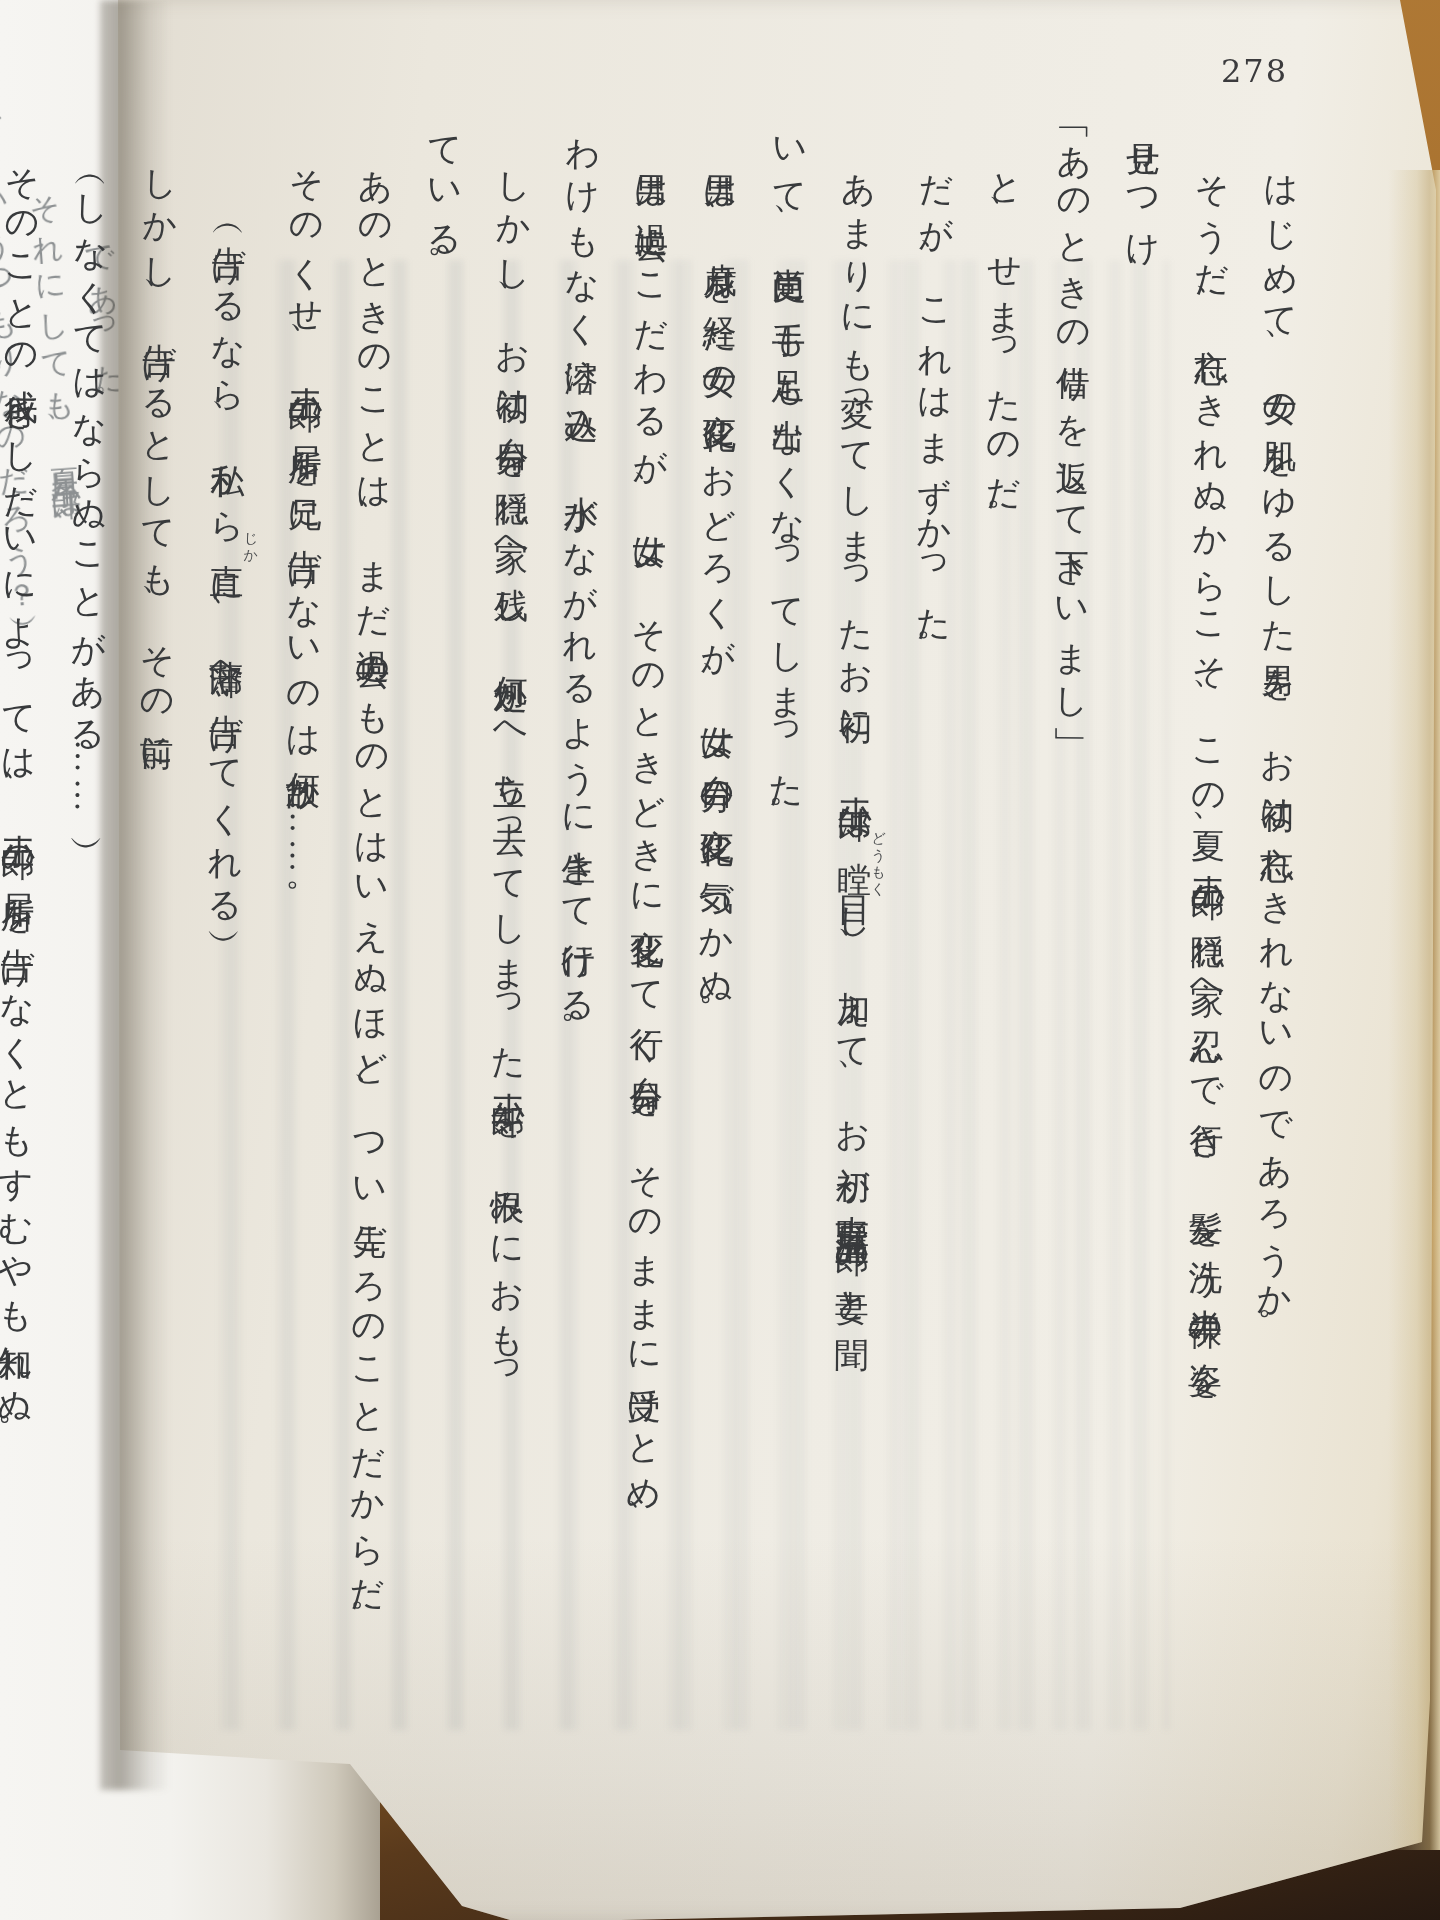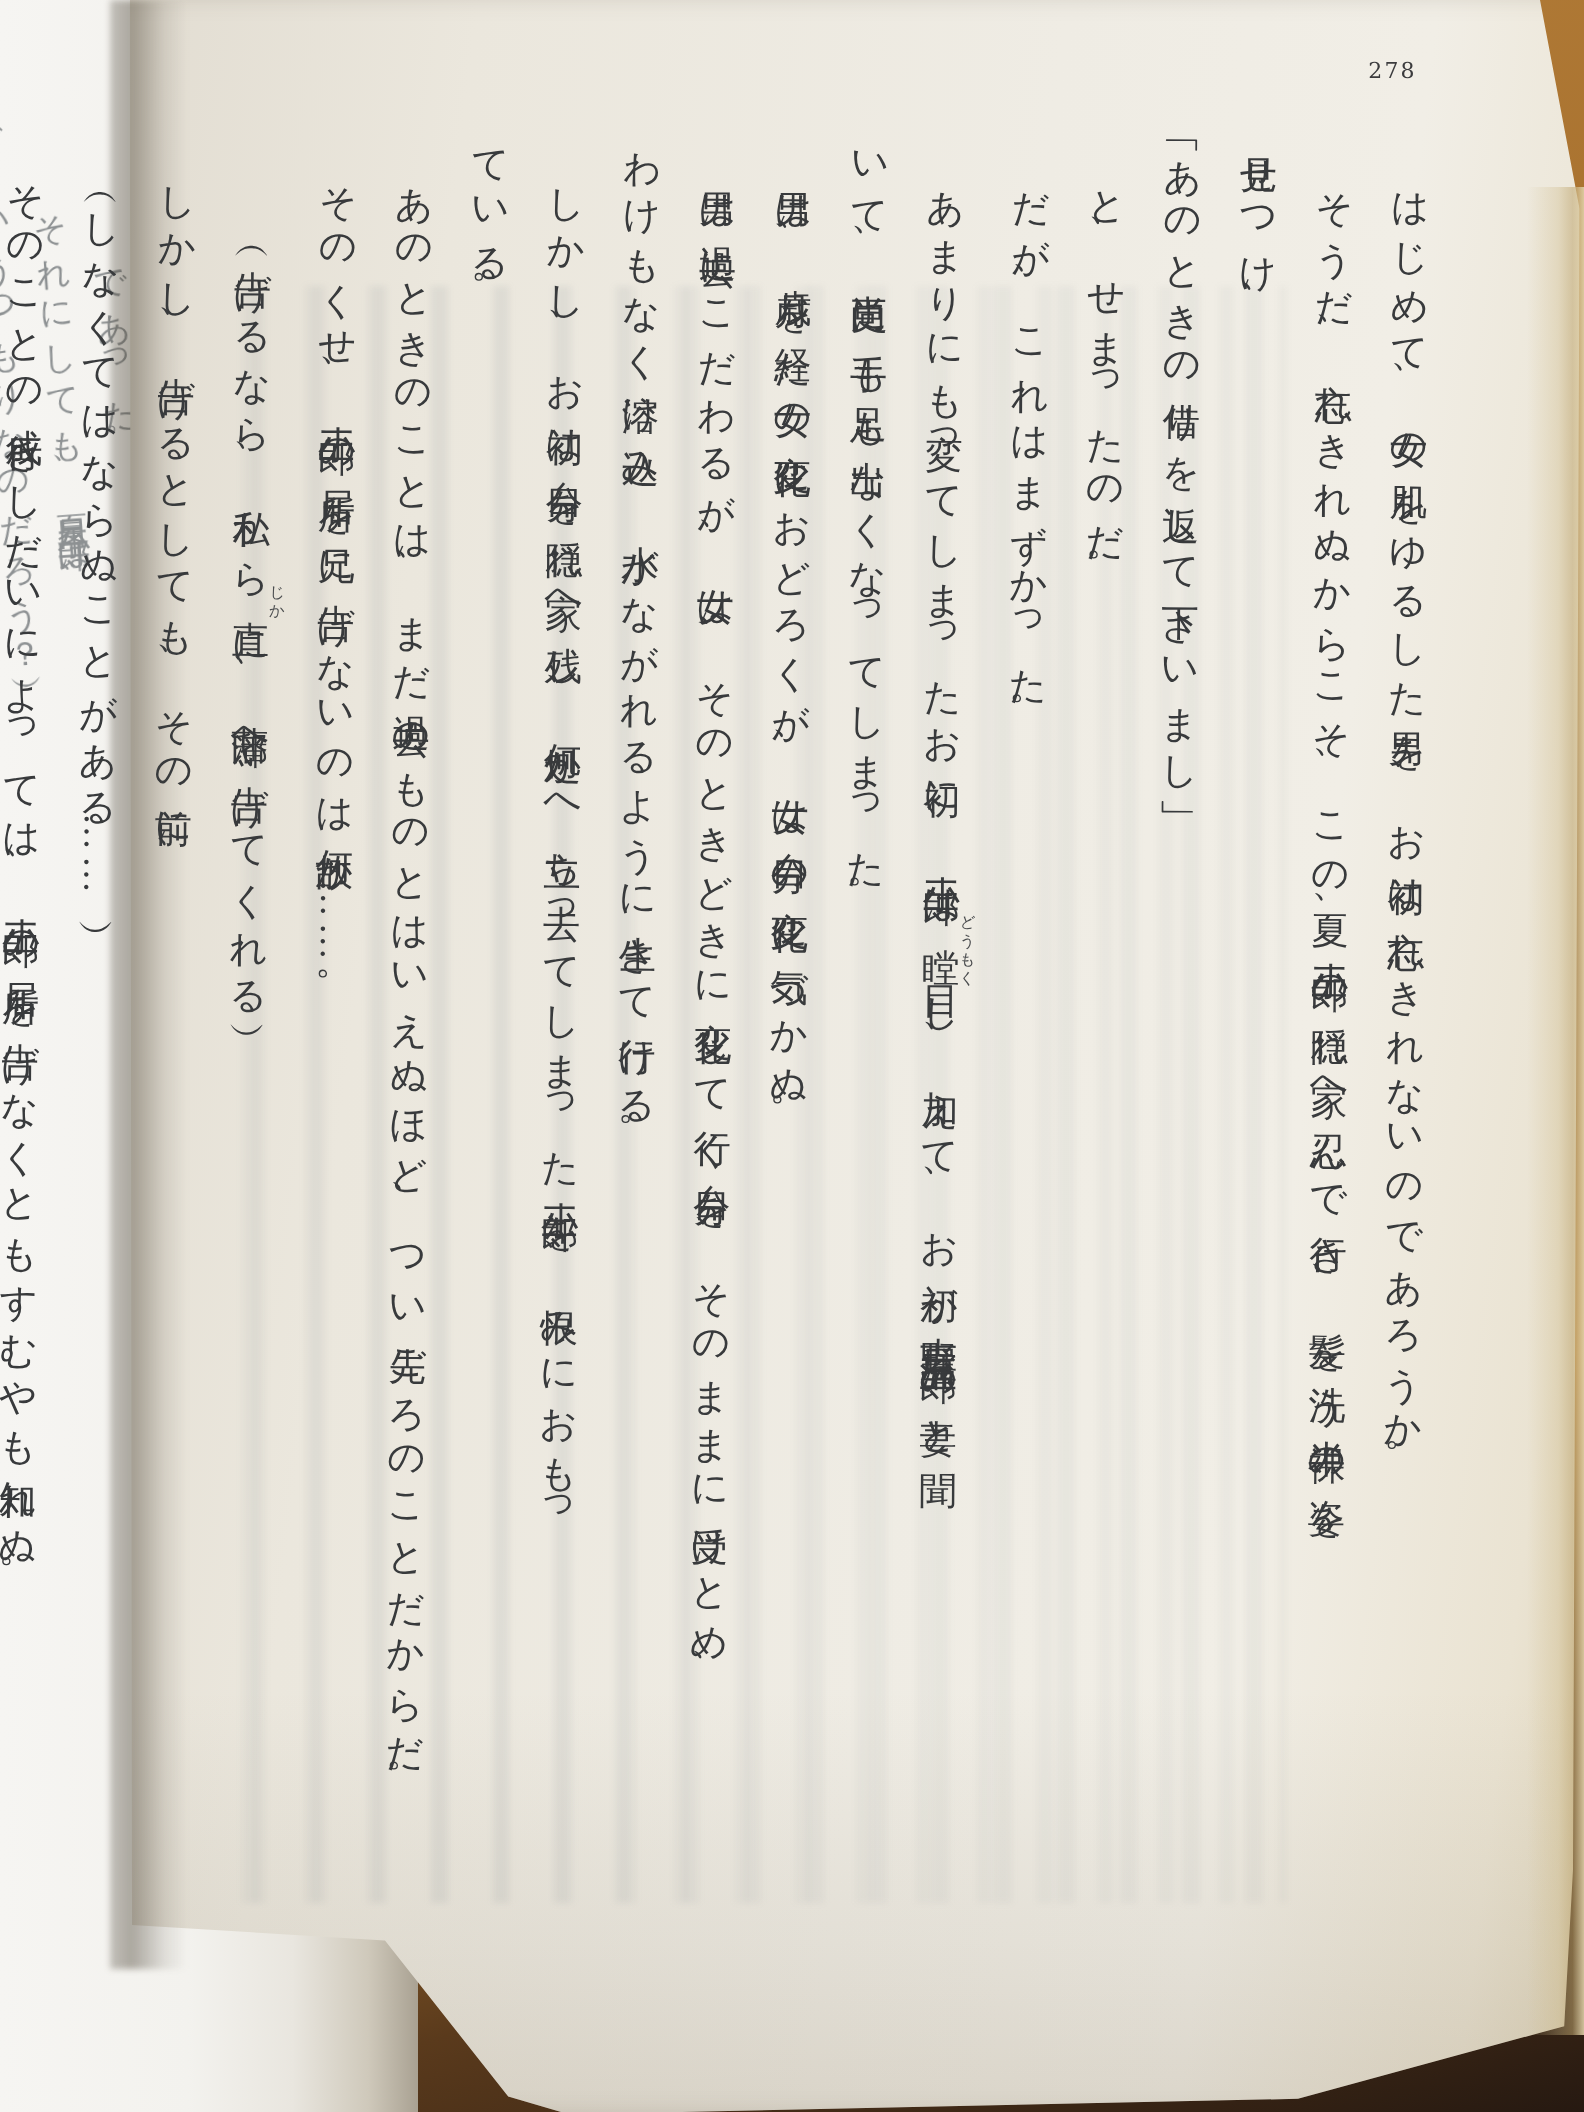--- a/index.html
+++ b/index.html
@@ -42,21 +42,21 @@
   .bleed{
     position:absolute;left:220px;top:260px;width:950px;height:1470px;
     background:
       repeating-linear-gradient(90deg,rgba(108,120,130,0.06) 0 16px,rgba(108,120,130,0) 16px 57px),
       repeating-linear-gradient(90deg,rgba(100,112,122,0.045) 8px 22px,rgba(100,112,122,0) 22px 63px);
     filter:blur(3px);
   }
   .page-number{
     position:absolute;top:52px;right:152px;
     font-family:"DejaVu Serif","Liberation Serif",serif;
-    font-size:20px;color:#3b3b3d;letter-spacing:2px;
+    font-size:32px;color:#3b3b3d;letter-spacing:2px;
   }
   
   .main-text{
     position:absolute;top:118px;right:136px;height:1678px;width:1090px;
     writing-mode:vertical-rl;
     font-size:34px;color:#383a3c;
     letter-spacing:5px;
     transform:rotate(0.35deg);transform-origin:top right;
     text-rendering:optimizeLegibility;
   }

